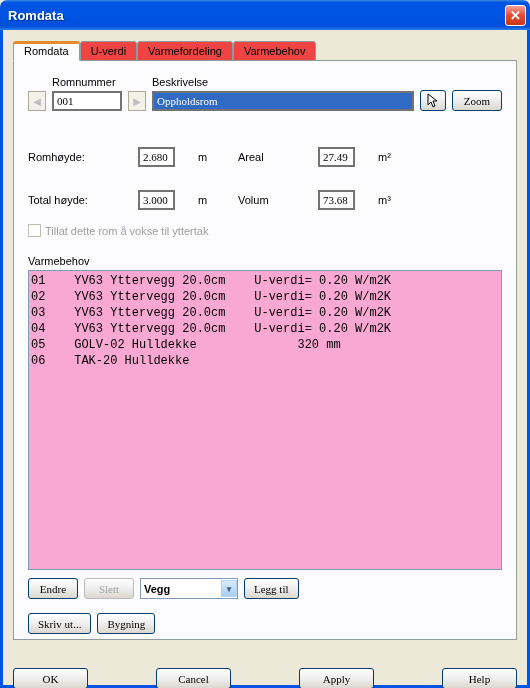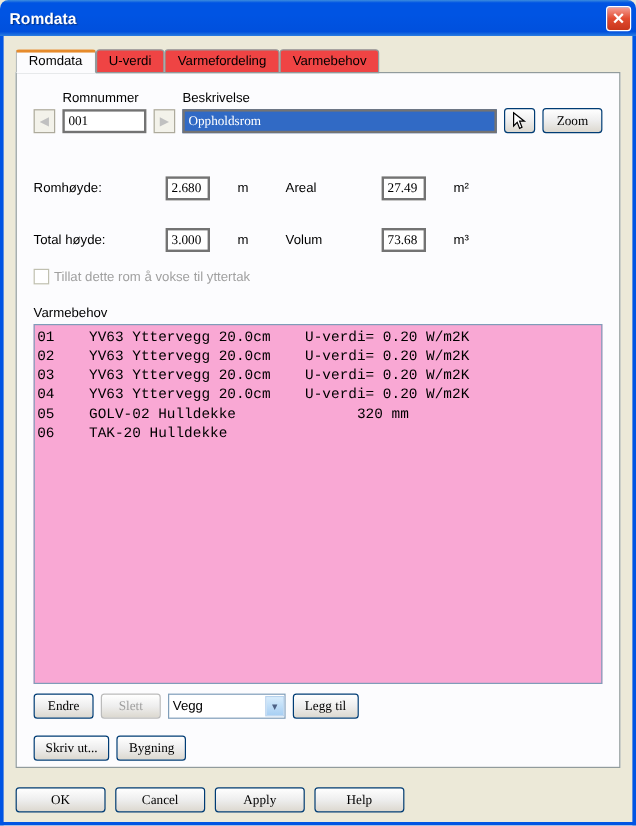--- a/index.html
+++ b/index.html
@@ -161,34 +161,35 @@
     .dropdown {
       border: 1px solid #7f9db9;
       background: #fff;
       height: 21px;
       width: 98px;
       display: flex;
       align-items: center;
       justify-content: space-between;
       padding-left: 3px;
       cursor: pointer;
+      font-weight: bold;
     }
     .dropdown-arrow {
       width: 16px; height: 17px;
       background: linear-gradient(to bottom, #d7ecfc, #a8cff3);
       border: 1px solid #b6d2ee;
       display:flex;align-items:center;justify-content:center;
       color:#4d6185;
       font-size: 9px;
     }
     .footer-buttons {
       display: flex;
-      justify-content: flex-start;
+      justify-content: space-between;
       gap: 8px;
-      margin-top: 16px;
+      margin-top: 28px;
     }
     .footer-buttons .btn { min-width: 75px; }
     .cursor-svg { width:16px; height:16px; }
   </style>
 </head>
 <body>
 
 <div class="titlebar">
   <span class="titlebar-text">Romdata</span>
   <div class="close-btn">✕</div>

